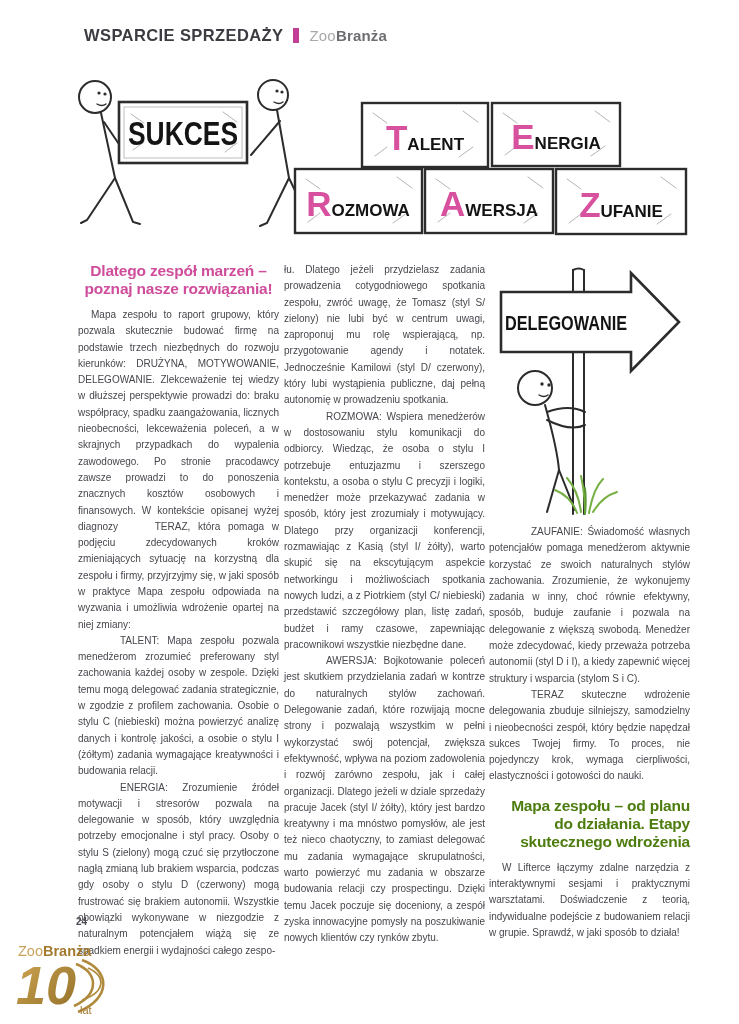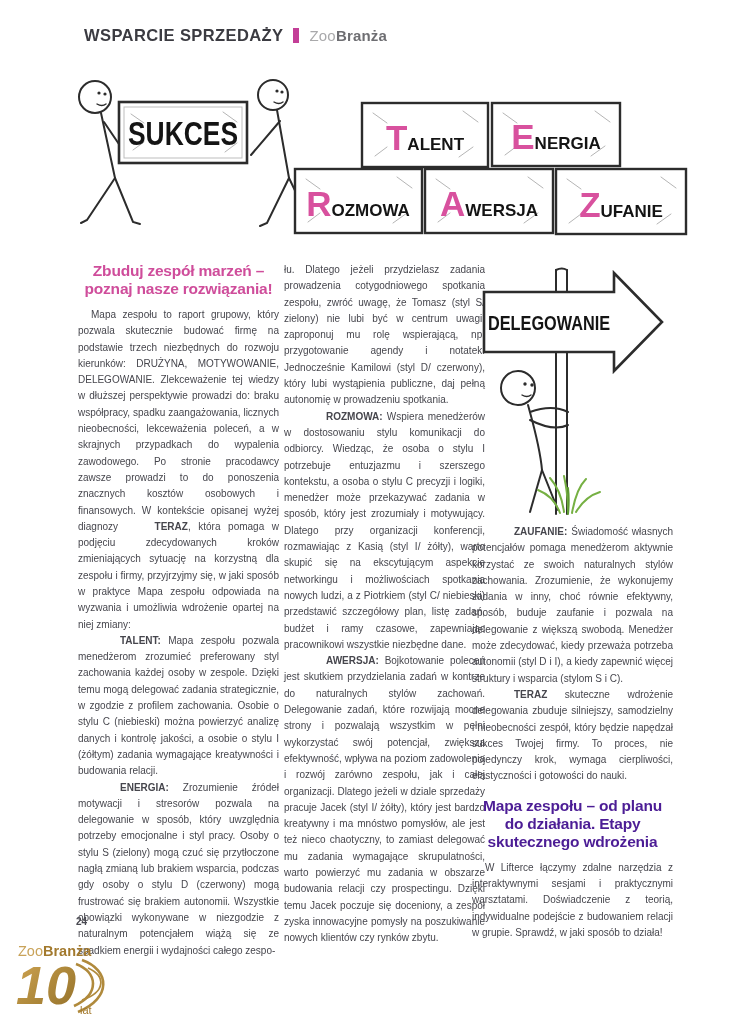--- a/index.html
+++ b/index.html
@@ -11,29 +11,29 @@
   #accent-bar{width:6px;height:15px;background:#c33e97;}
   #brand{font-size:15px;letter-spacing:.2px;}
   #brand .zoo{color:#a9a9ab;font-weight:400;}
   #brand .branza{color:#6e6e72;font-weight:700;}
   
   #hero{position:absolute;left:55px;top:60px;}
   
   .col{position:absolute;top:262px;width:201px;}
   #col1{left:78px;}
   #col2{left:284px;}
-  #col3{left:472px;}
+  #col3{left:489px;}
   .headline{color:#cf4d9b;font-weight:700;font-size:15.5px;line-height:1.16;
             text-align:center;letter-spacing:-.2px;margin:0 0 9px 0;}
-  .headline2{color:#4c1d95;font-weight:700;font-size:15.5px;line-height:1.16;
-            text-align:center;letter-spacing:-.2px;margin:12px 0 9px 0;}
+  .headline2{color:#4d7c0f;font-weight:700;font-size:15.5px;line-height:1.16;
+            text-align:right;letter-spacing:-.2px;margin:12px 0 9px 0;}
   p.body{font-size:10px;line-height:16.3px;text-align:justify;margin:0;
          text-indent:13px;}
   p.body.noindent{text-indent:0;}
-  p.body .b{font-weight:700;padding-left:29px;}
+  p.body .b{font-weight:400;padding-left:29px;}
   #deleg-wrap{width:200px;height:262px;}
   
   #footer-logo{position:absolute;left:14px;top:942px;}
   #page-number{position:absolute;left:76px;top:916px;font-size:10px;font-weight:700;color:#4a4a52;}
   svg text{font-family:"Liberation Sans",sans-serif;}
 </style>
 </head>
 <body>
 
 <div id="page">
@@ -100,21 +100,21 @@
         <g>
           <rect x="501" y="109" width="130" height="65" fill="#fff" stroke="#2c2c2c" stroke-width="2.4"></rect>
           <path d="M512,119 l14,10 M606,117 l15,11 M514,163 l12,-9 M602,164 l14,-10" stroke="#b5b5b5" stroke-width="1"></path>
           <text x="566" y="157" text-anchor="middle" fill="#141414"><tspan font-size="35" fill="#d8519e">Z</tspan><tspan font-size="17">UFANIE</tspan></text>
         </g>
       </g>
     </g>
   </svg>
 
   <div id="col1" class="col">
-    <h2 class="headline">Zbuduj zespół marzeń – poznaj nasze rozwiązania!</h2>
+    <h2 class="headline">Dlatego zespół marzeń – poznaj nasze rozwiązania!</h2>
     <p class="body"><span>Mapa zespołu to raport grupowy, który pozwala skutecznie budować firmę na podstawie trzech niezbędnych do rozwoju kierunków: DRUŻYNA, MOTYWOWANIE, DELEGOWANIE. Zlekceważenie tej wiedzy w dłuższej perspektywie prowadzi do: braku współpracy, spadku zaangażowania, licznych nieobecności, lekceważenia poleceń, a w skrajnych przypadkach do wypalenia zawodowego. Po stronie pracodawcy zawsze prowadzi to do ponoszenia znacznych kosztów osobowych i finansowych. W kontekście opisanej wyżej diagnozy </span><span class="b">TERAZ</span><span>, która pomaga w podjęciu zdecydowanych kroków zmieniających sytuację na korzystną dla zespołu i firmy, przyjrzyjmy się, w jaki sposób w praktyce Mapa zespołu odpowiada na wyzwania i umożliwia wdrożenie opartej na niej zmiany:</span></p>
     <p class="body"><span class="b">TALENT:</span><span> Mapa zespołu pozwala menedżerom zrozumieć preferowany styl zachowania każdej osoby w zespole. Dzięki temu mogą delegować zadania strategicznie, w zgodzie z profilem zachowania. Osobie o stylu C (niebieski) można powierzyć analizę danych i kontrolę jakości, a osobie o stylu I (żółtym) zadania wymagające kreatywności i budowania relacji.</span></p>
     <p class="body"><span class="b">ENERGIA:</span><span> Zrozumienie źródeł motywacji i stresorów pozwala na delegowanie w sposób, który uwzględnia potrzeby emocjonalne i styl pracy. Osoby o stylu S (zielony) mogą czuć się przytłoczone nagłą zmianą lub brakiem wsparcia, podczas gdy osoby o stylu D (czerwony) mogą frustrować się brakiem autonomii. Wszystkie obowiązki wykonywane w niezgodzie z naturalnym potencjałem wiążą się ze spadkiem energii i wydajności całego zespo-</span></p>
   </div>
 
   <div id="col2" class="col">
     <p class="body noindent"><span>łu. Dlatego jeżeli przydzielasz zadania prowadzenia cotygodniowego spotkania zespołu, zwróć uwagę, że Tomasz (styl S/ zielony) nie lubi być w centrum uwagi, zaproponuj mu rolę wspierającą, np. przygotowanie agendy i notatek. Jednocześnie Kamilowi (styl D/ czerwony), który lubi wystąpienia publiczne, daj pełną autonomię w prowadzeniu spotkania.</span></p>
     <p class="body"><span class="b">ROZMOWA:</span><span> Wspiera menedżerów w dostosowaniu stylu komunikacji do odbiorcy. Wiedząc, że osoba o stylu I potrzebuje entuzjazmu i szerszego kontekstu, a osoba o stylu C precyzji i logiki, menedżer może przekazywać zadania w sposób, który jest zrozumiały i motywujący. Dlatego przy organizacji konferencji, rozmawiając z Kasią (styl I/ żółty), warto skupić się na ekscytującym aspekcie networkingu i możliwościach spotkania nowych ludzi, a z Piotrkiem (styl C/ niebieski) przedstawić szczegółowy plan, listę zadań, budżet i ramy czasowe, zapewniając pracownikowi wszystkie niezbędne dane.</span></p>
     <p class="body"><span class="b">AWERSJA:</span><span> Bojkotowanie poleceń jest skutkiem przydzielania zadań w kontrze do naturalnych stylów zachowań. Delegowanie zadań, które rozwijają mocne strony i pozwalają wszystkim w pełni wykorzystać swój potencjał, zwiększa efektywność, wpływa na poziom zadowolenia i rozwój zarówno zespołu, jak i całej organizacji. Dlatego jeżeli w dziale sprzedaży pracuje Jacek (styl I/ żółty), który jest bardzo kreatywny i ma mnóstwo pomysłów, ale jest też nieco chaotyczny, to zamiast delegować mu zadania wymagające skrupulatności, warto powierzyć mu zadania w obszarze budowania relacji czy prospectingu. Dzięki temu Jacek poczuje się doceniony, a zespół zyska innowacyjne pomysły na poszukiwanie nowych klientów czy rynków zbytu.</span></p>
   </div>

